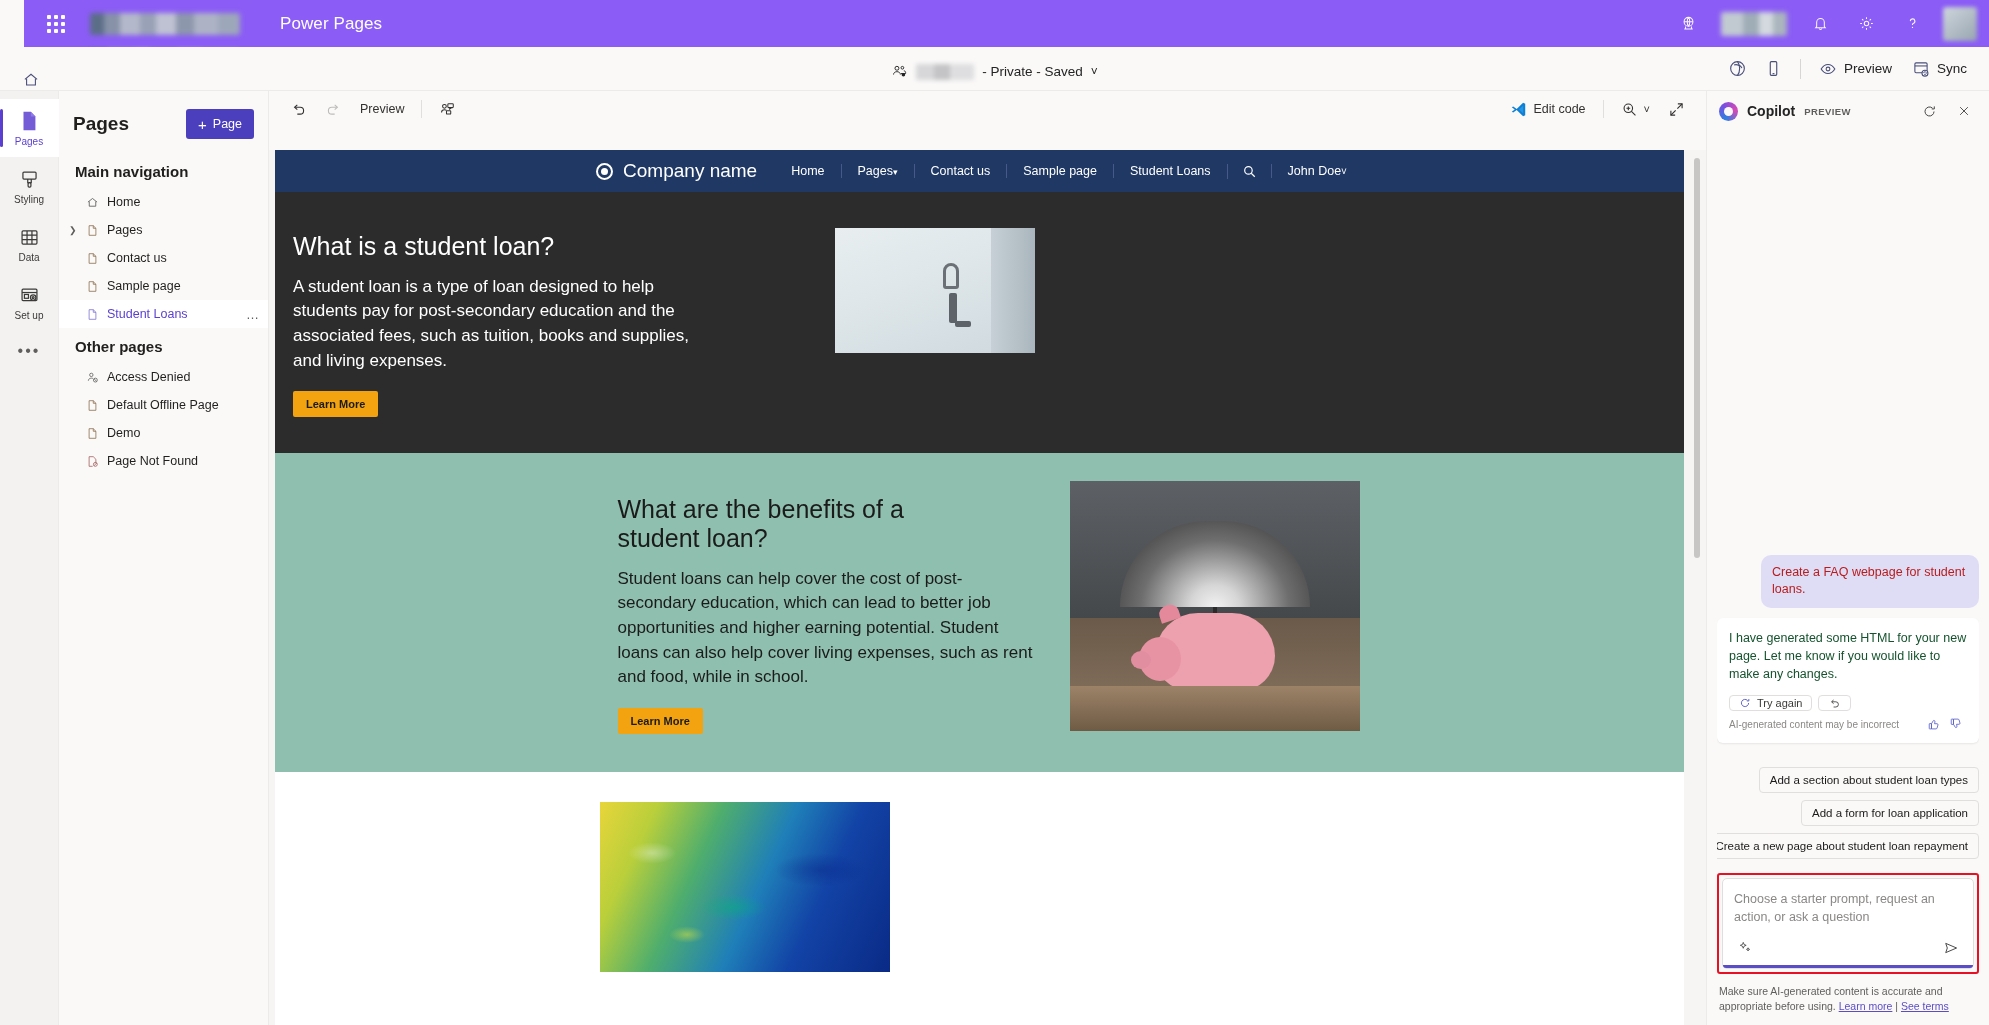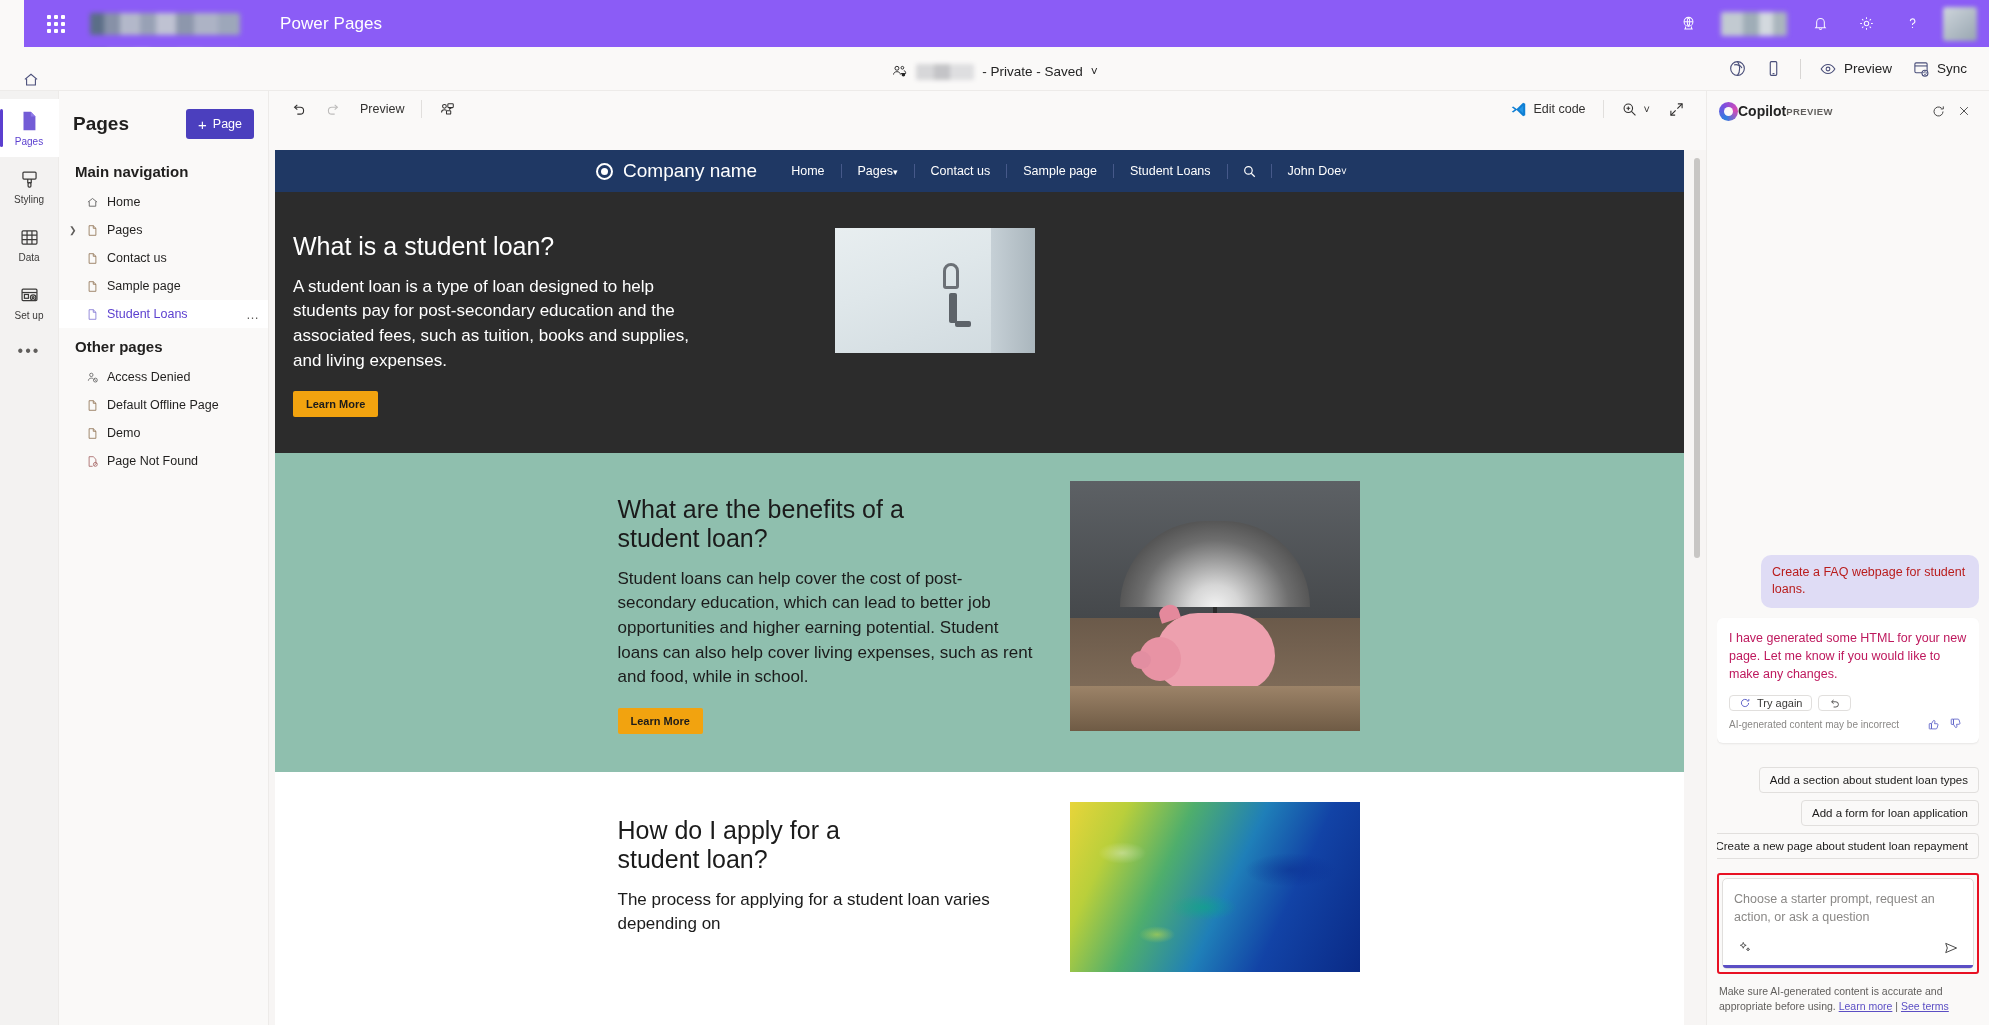--- a/index.html
+++ b/index.html
@@ -190,40 +190,40 @@
       radial-gradient(ellipse 70px 26px at 76% 40%, rgba(10,40,140,.5), transparent 65%),
       radial-gradient(ellipse 30px 14px at 30% 78%, rgba(220,230,60,.5), transparent 60%);
   }
 
   
   .canvas-scroll { position:absolute; right:6px; top:8px; width:6px; bottom:8px; }
   .canvas-scroll .thumb { position:absolute; top:0; width:6px; height:400px; background:#c8c6c4; border-radius:3px; }
 
   
   .copilot { width: 283px; flex:0 0 283px; background:#faf9f8; border-left:1px solid #edebe9; display:flex; flex-direction:column; }
-  .cop-head { height: 40px; display:flex; align-items:center; padding: 0 12px; }
+  .cop-head { height: 40px; display:flex; align-items:center; padding: 0 12px; gap: 9px; }
   .cop-logo { width:19px;height:19px;border-radius:50%;
     background: conic-gradient(from 200deg,#2f7ee0,#7a4ee0,#d64ab5,#2f7ee0); position:relative; }
   .cop-logo::after { content:""; position:absolute; inset:5px; border-radius:50%; background:#faf9f8; }
   .cop-title { font-size: 14px; font-weight: 600; color:#242424; }
   .cop-preview { font-size: 9.5px; font-weight:600; color:#605e5c; letter-spacing:.4px; }
   .cop-head-sp { flex:1; }
   .cop-ico { width:26px;height:26px;display:flex;align-items:center;justify-content:center;cursor:pointer;color:#424242; }
 
   .cop-body { flex:1; display:flex; flex-direction:column; overflow:hidden; padding: 0 10px; }
   .cop-scroll { flex:1; overflow-y:auto; display:flex; flex-direction:column; justify-content:flex-end; gap:10px; padding-bottom:4px; }
   .msg-user {
     align-self:flex-end; max-width: 218px; background:#dfdcf5; color:#b91c1c;
     border-radius: 10px; padding: 9px 11px; font-size: 12.5px; line-height:1.4;
   }
   .msg-bot {
     align-self:flex-start; width: 100%; background:#fff; border-radius:6px; padding: 11px 12px 8px 12px;
     box-shadow: 0 1px 2px rgba(0,0,0,.08);
   }
-  .msg-bot p { font-size:12.5px; line-height:1.45; color:#be185d; }
+  .msg-bot p { font-size:12.5px; line-height:1.45; color:#14532d; }
   .bot-actions { display:flex; gap:6px; margin-top: 12px; }
   .bot-btn {
     border:1px solid #e1dfdd; background:#fff; border-radius:4px; height:16px; padding:0 9px;
     display:flex; align-items:center; gap:6px; font-size:11px; color:#3b3a39; cursor:pointer; font-family:inherit;
   }
   .bot-foot { display:flex; align-items:center; padding-top:2px; }
   .bot-disclaimer { font-size:10px; color:#8a8886; }
   .bot-foot-sp { flex:1; }
   .thumb-ico { width:22px;height:22px;display:flex;align-items:center;justify-content:center;cursor:pointer;color:#5b5fc7; }
 
@@ -633,24 +633,20 @@
                     <span class="pig-leg" style="left:48px;"></span>
                     <span class="pig-leg" style="right:16px;"></span>
                   </div>
                 <div class="table-top"></div>
               </div>
             </div>
           </div>
 
           <div class="sec-white">
             <div class="sec-inner">
-              <div class="sec-text">
-                <h2 class="hero">How do I apply for a student loan?</h2>
-                <div class="hero-p">The process for applying for a student loan varies depending on</div>
-              </div>
               <div class="map-img"></div>
             </div>
           </div>
 
         </div>
         <div class="canvas-scroll">
             <div class="thumb"></div>
           </div>
       </div>
     </div>

